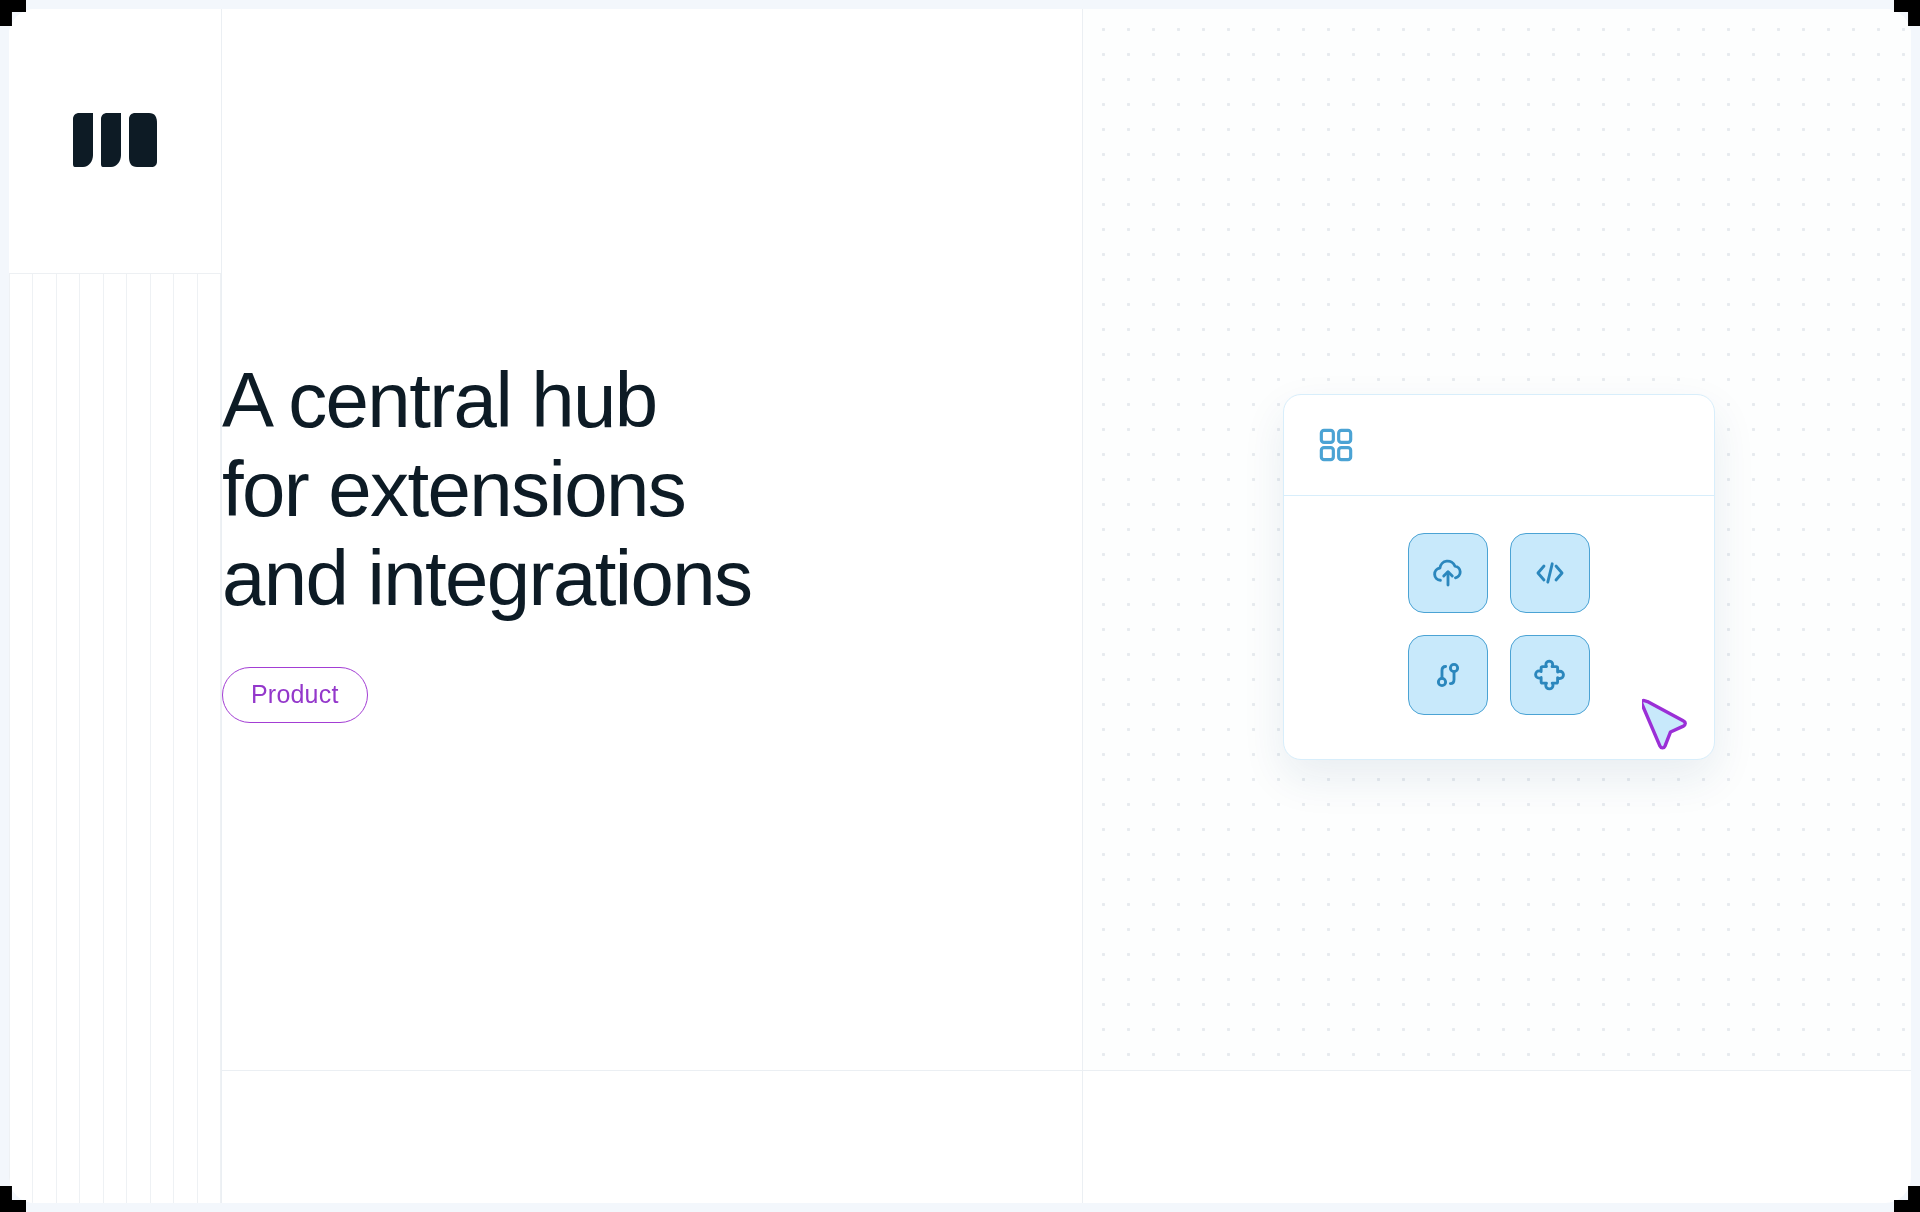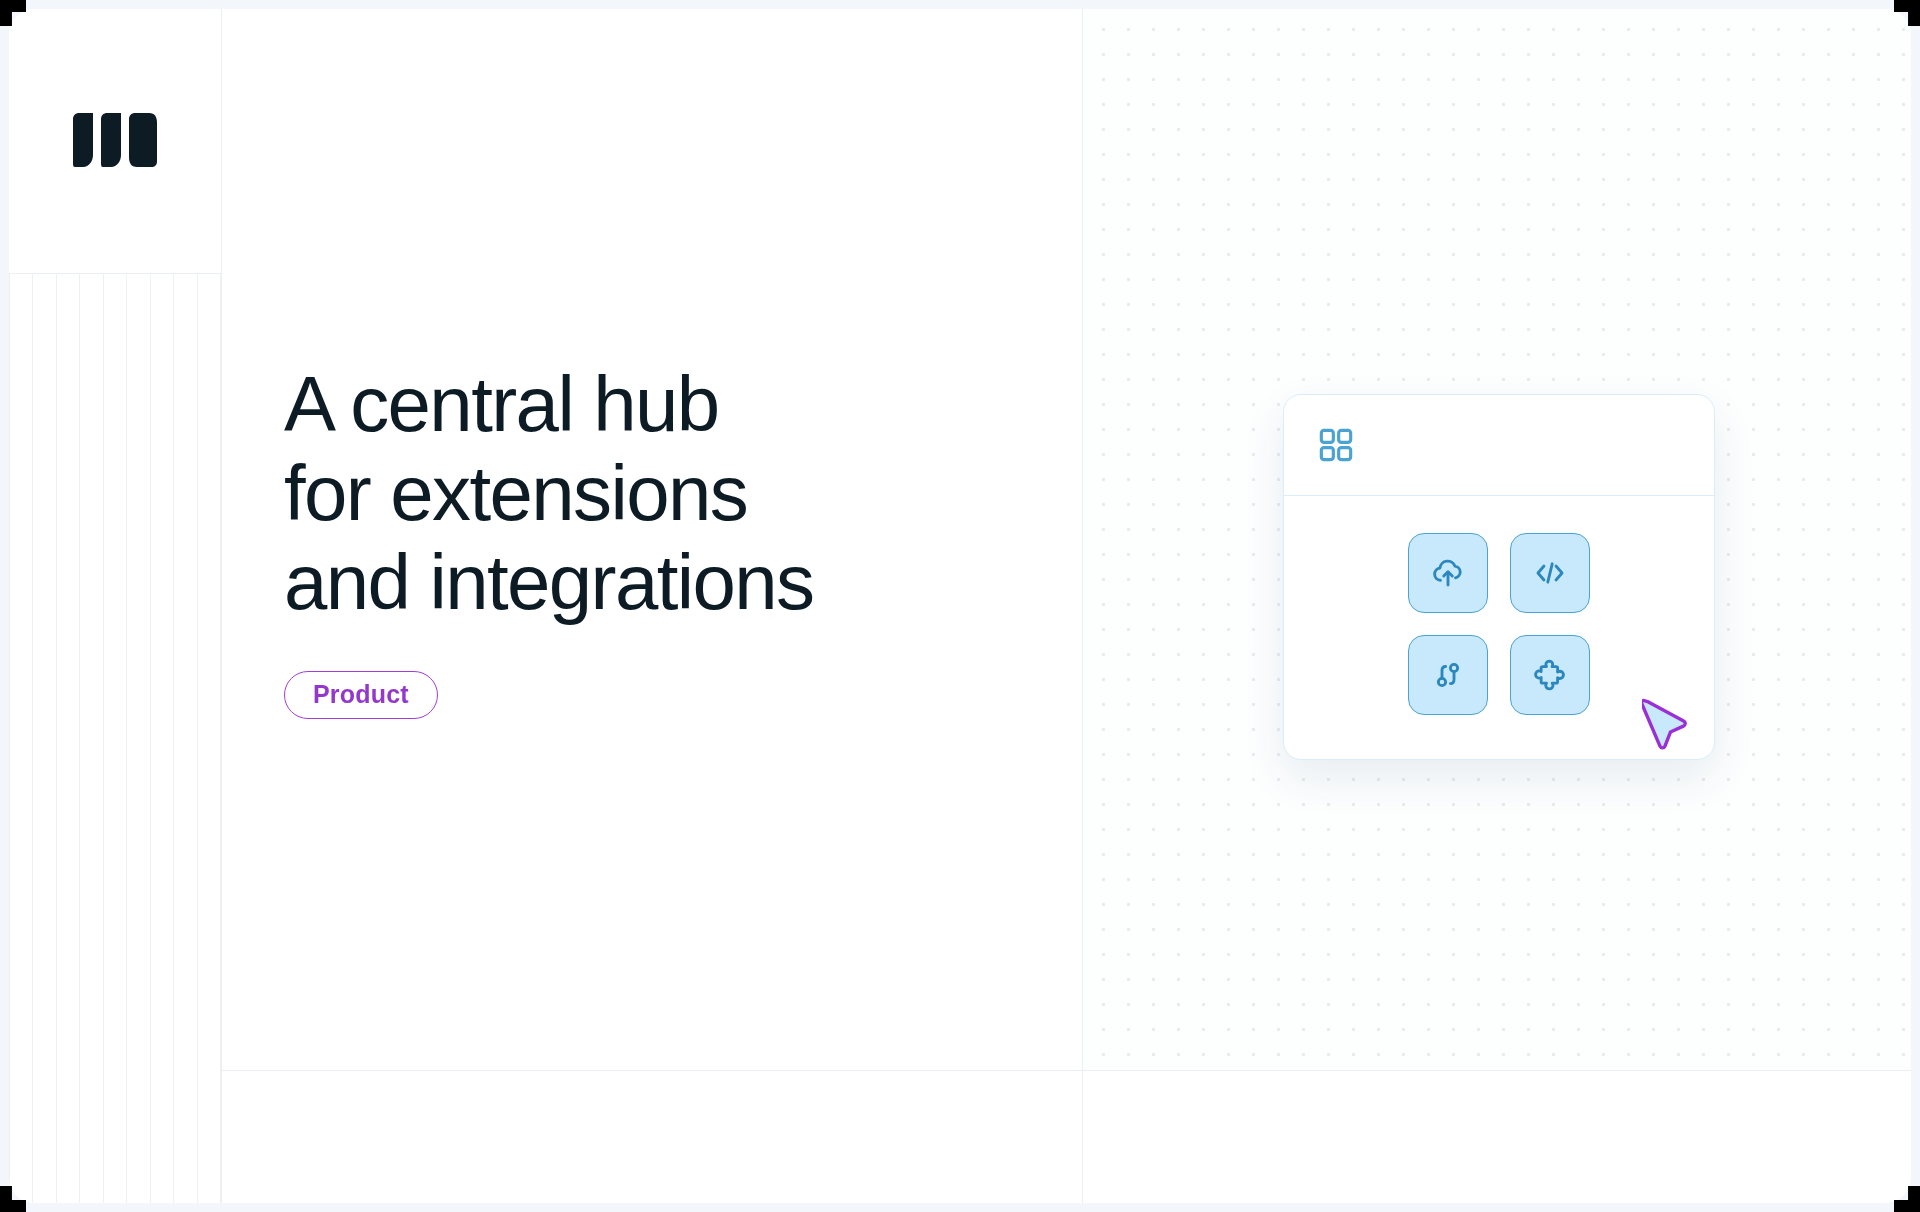--- a/index.html
+++ b/index.html
@@ -109,44 +109,43 @@
   
   #hero {
     position: absolute;
     top: 0;
     left: 213px;
     width: 860px;
     height: 1061px;
     display: flex;
     flex-direction: column;
     justify-content: center;
-    padding-left: 62px;
     background: #ffffff;
   }
   #hero-title {
     color: #0d1b25;
     font-size: 78px;
     line-height: 1.14;
     font-weight: 300;
     letter-spacing: -1.6px;
     white-space: pre-line;
     max-width: 740px;
   }
   #hero-tag-row { margin-top: 44px; }
   #hero-tag {
     display: inline-flex;
     align-items: center;
     justify-content: center;
-    height: 48px;
+    height: 56px;
     padding: 0 28px;
     border: 1.6px solid #a33ed4;
     border-radius: 999px;
     color: #9438cb;
     font-size: 25px;
-    font-weight: 700;
+    font-weight: 400;
     letter-spacing: 0.2px;
     background: transparent;
   }
 
   
   #right-panel {
     position: absolute;
     top: 0;
     left: 1074px;
     right: 0;

